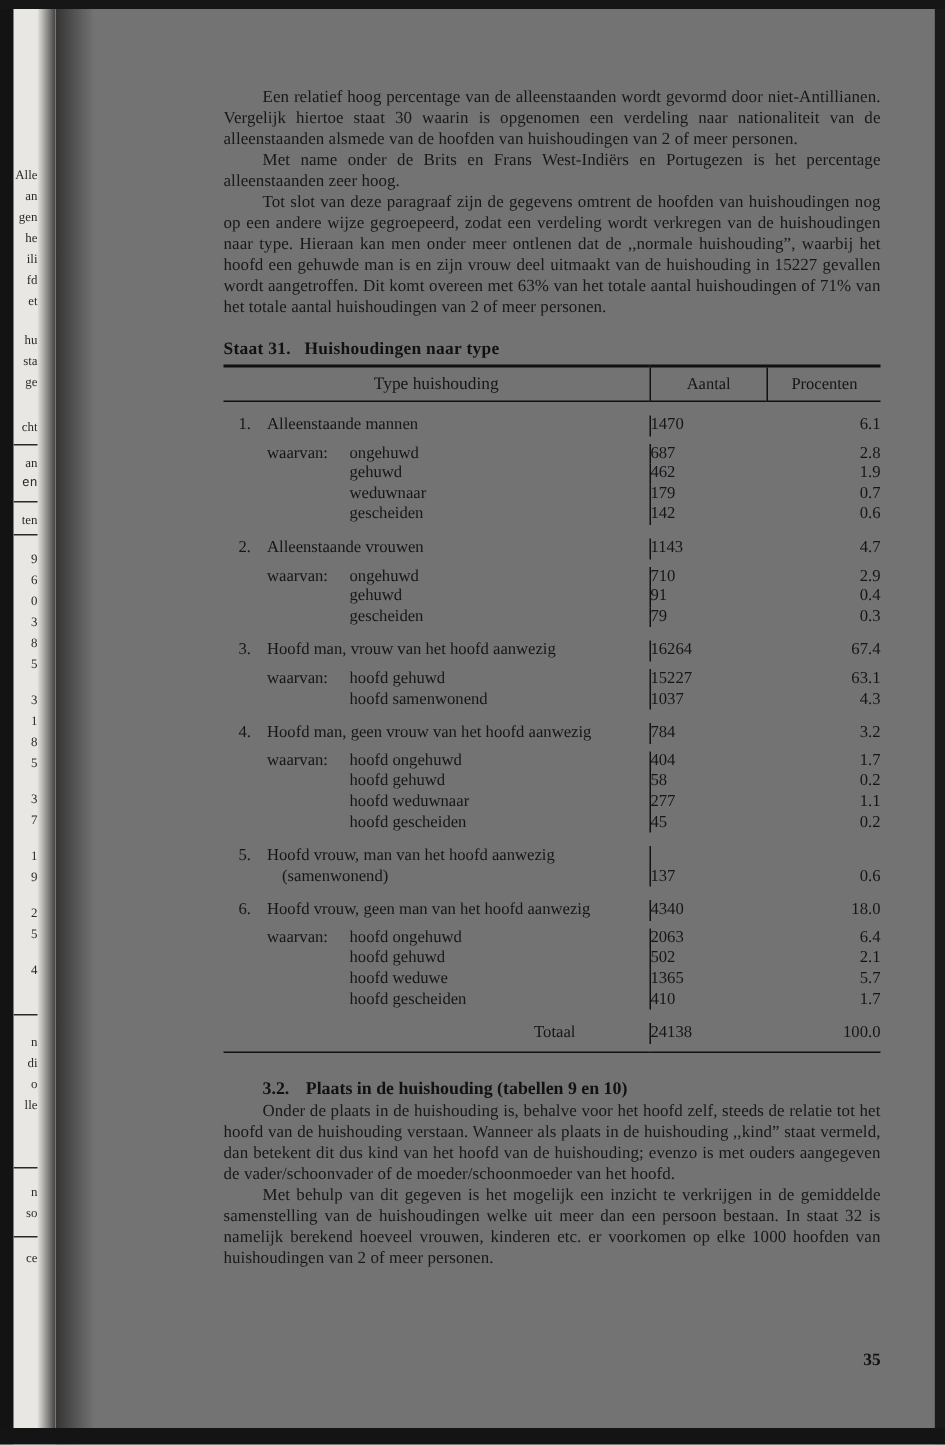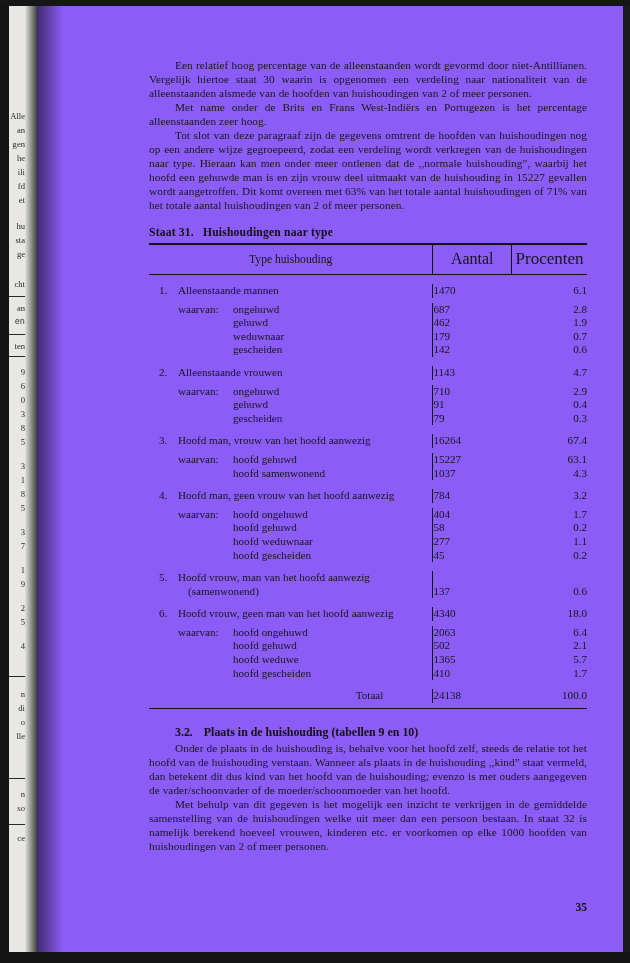--- a/index.html
+++ b/index.html
@@ -85,21 +85,21 @@
     left: 37px; top: 0;
     width: 26px; height: 963px;
     background: linear-gradient(to right, rgba(0,0,0,0.55), rgba(0,0,0,0.0));
     z-index: 4;
     pointer-events: none;
   }
   .sheet {
     position: absolute;
     left: 37px; top: 0;
     width: 586px; height: 963px;
-    background: #8b5cf6;
+    background: #737373;
     z-index: 2;
   }
   .content {
     position: absolute;
     left: 112px;
     top: 58px;
     width: 438px;
   }
   p.body-text {
     margin: 0;
@@ -153,28 +153,28 @@
     width: 285px;
     border-right: 1.2px solid #111;
     font-size: 11.6px;
   }
   th.col-aantal {
     font-weight: normal;
     text-align: center;
     padding: 4px 0 5px 0;
     width: 78px;
     border-right: 1.2px solid #111;
-    font-size: 16px;
+    font-size: 11px;
   }
   th.col-proc {
     font-weight: normal;
     text-align: center;
     padding: 4px 0 5px 0;
     width: 75px;
-    font-size: 17px;
+    font-size: 11px;
   }
   td.c-type {
     border-right: 1.2px solid #111;
     padding: 0;
     vertical-align: top;
   }
   td.c-aantal {
     padding: 0 17px 0 0;
     vertical-align: top;
     white-space: nowrap;

